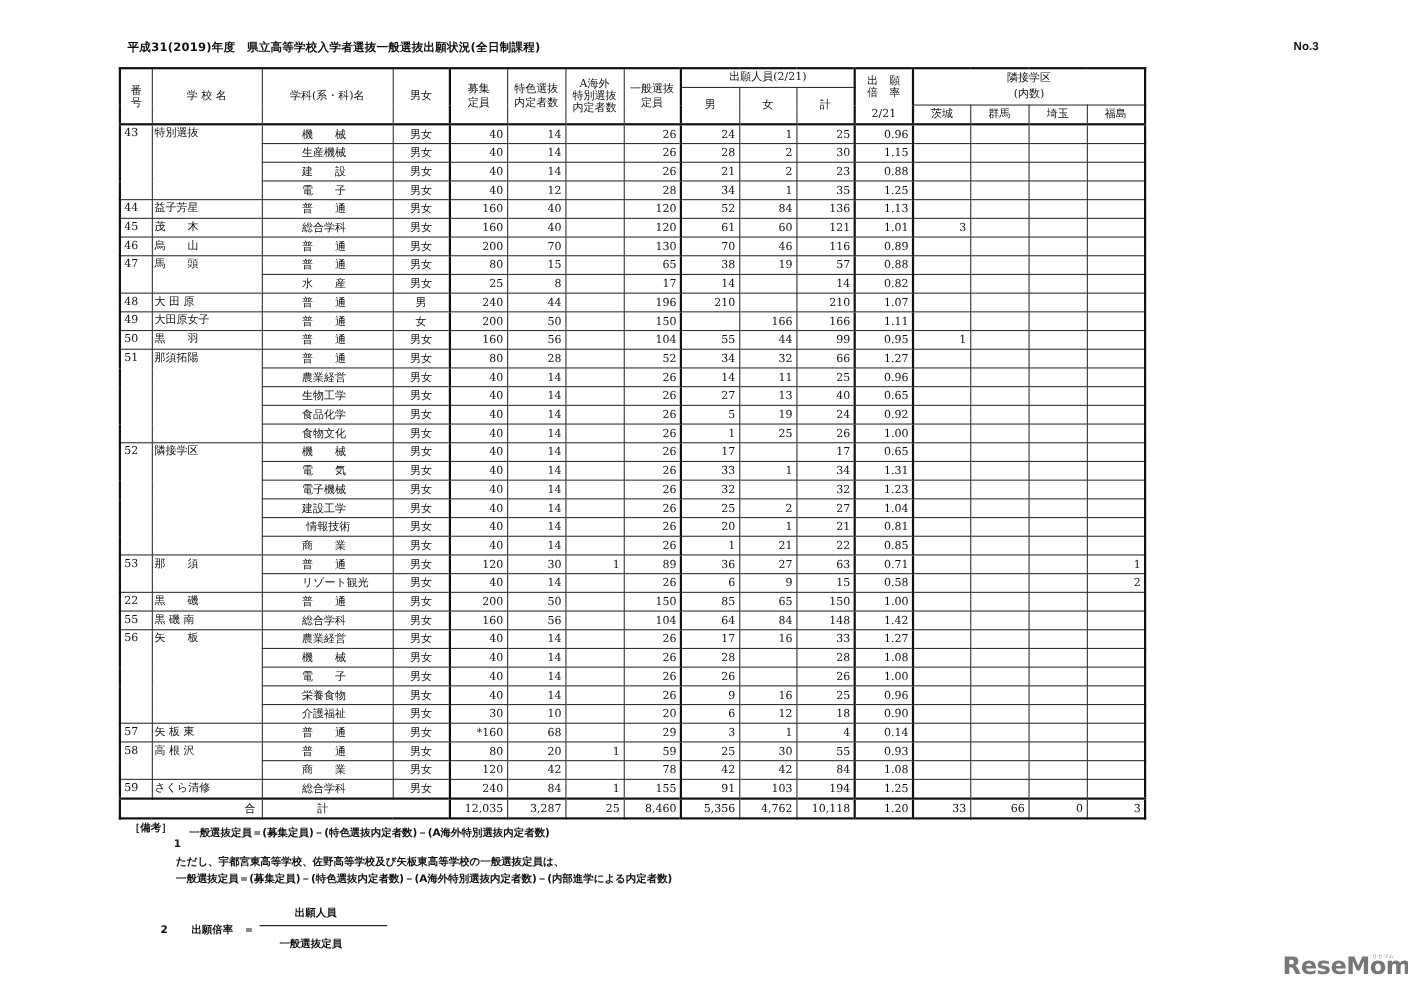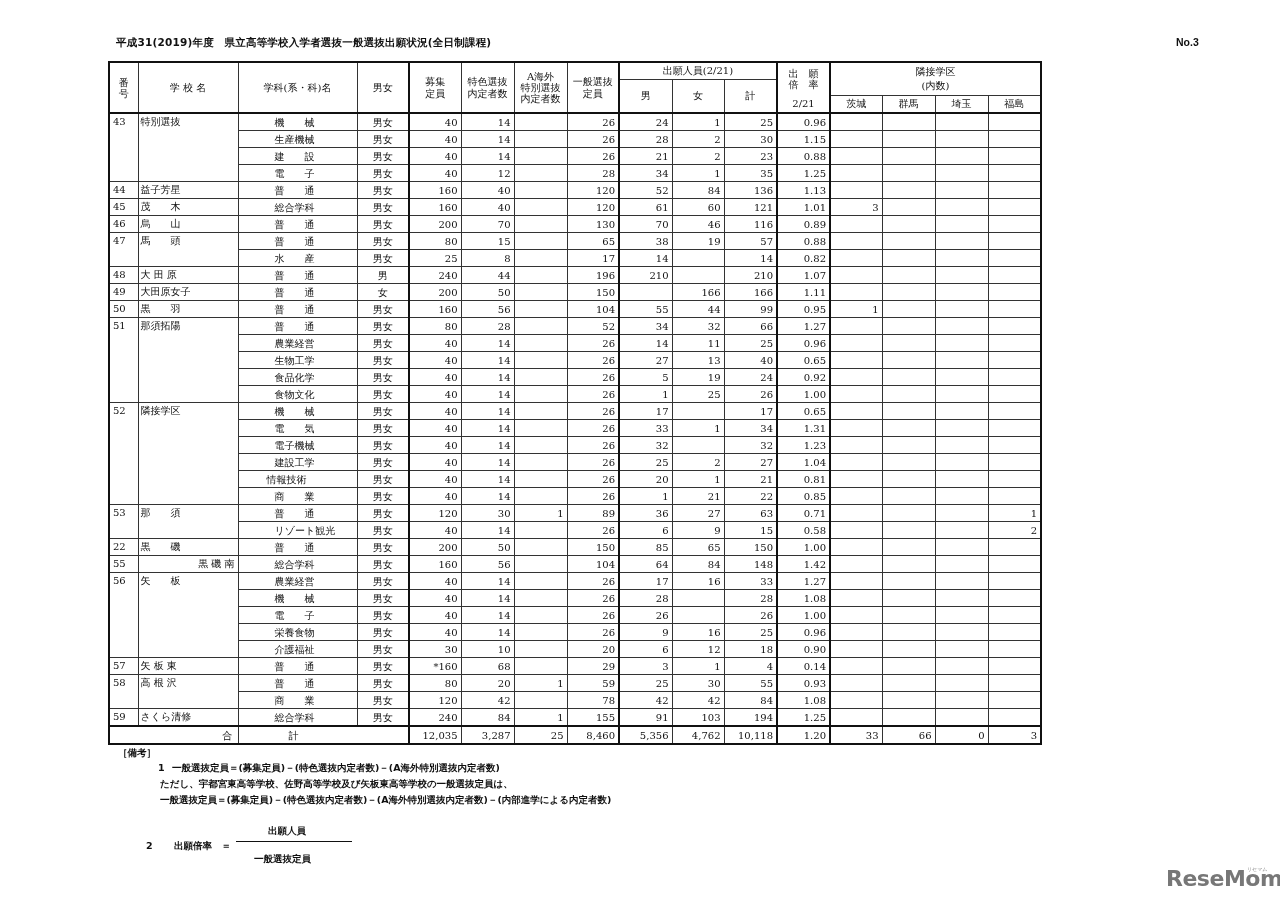--- a/index.html
+++ b/index.html
@@ -444,21 +444,21 @@
         <td class="num thickL">25</td>
         <td class="num">2</td>
         <td class="num">27</td>
         <td class="num thickL">1.04</td>
         <td class="num thickL"></td>
         <td class="num"></td>
         <td class="num"></td>
         <td class="num"></td>
       </tr>
       <tr>
-        <td class="lft" style="padding-left: 28px;">情報技術</td>
+        <td class="lft" style="padding-left: 40px;">情報技術</td>
         <td class="ctr">男女</td>
         <td class="num thickL">40</td>
         <td class="num">14</td>
         <td class="num"></td>
         <td class="num">26</td>
         <td class="num thickL">20</td>
         <td class="num">1</td>
         <td class="num">21</td>
         <td class="num thickL">0.81</td>
         <td class="num thickL"></td>
@@ -529,21 +529,21 @@
         <td class="num">65</td>
         <td class="num">150</td>
         <td class="num thickL">1.00</td>
         <td class="num thickL"></td>
         <td class="num"></td>
         <td class="num"></td>
         <td class="num"></td>
       </tr>
       <tr>
         <td class="code" rowspan="1" style="vertical-align: top;">55</td>
-        <td class="school" rowspan="1" style="vertical-align: top; border-left: none; text-align: right;">黒 磯 南</td>
+        <td class="school" rowspan="1" style="vertical-align: top; border-left: none;">黒 磯 南</td>
         <td class="lft" style="padding-left: 36px;">総合学科</td>
         <td class="ctr">男女</td>
         <td class="num thickL">160</td>
         <td class="num">56</td>
         <td class="num"></td>
         <td class="num">104</td>
         <td class="num thickL">64</td>
         <td class="num">84</td>
         <td class="num">148</td>
         <td class="num thickL">1.42</td>
@@ -721,21 +721,21 @@
       <td class="num thickT">66</td>
       <td class="num thickT">0</td>
       <td class="num thickT">3</td>
     </tr>
   </tfoot>
 </table>
 
 <div class="notes">
   <div class="line" style="left:0;top:0">［備考］</div>
   <div class="line" style="left:40px;top:15px">1</div>
-  <div class="line" style="left:54px;top:15px">一般選抜定員＝(募集定員)－(特色選抜内定者数)－(A海外特別選抜内定者数)</div>
+  <div class="line" style="left:54px;top:5px">一般選抜定員＝(募集定員)－(特色選抜内定者数)－(A海外特別選抜内定者数)</div>
   <div class="line" style="left:42px;top:31px">ただし、宇都宮東高等学校、佐野高等学校及び矢板東高等学校の一般選抜定員は、</div>
   <div class="line" style="left:42px;top:47px">一般選抜定員＝(募集定員)－(特色選抜内定者数)－(A海外特別選抜内定者数)－(内部進学による内定者数)</div>
   <div class="line" style="left:150px;top:78px">出願人員</div>
   <div class="line" style="left:28px;top:93px">2</div>
   <div class="line" style="left:56px;top:93px">出願倍率　＝</div>
   <div class="line" style="left:136px;top:106px">一般選抜定員</div>
 </div>
 <div class="frac-bar"></div>
 
 <div class="logo">ReseMom</div>

